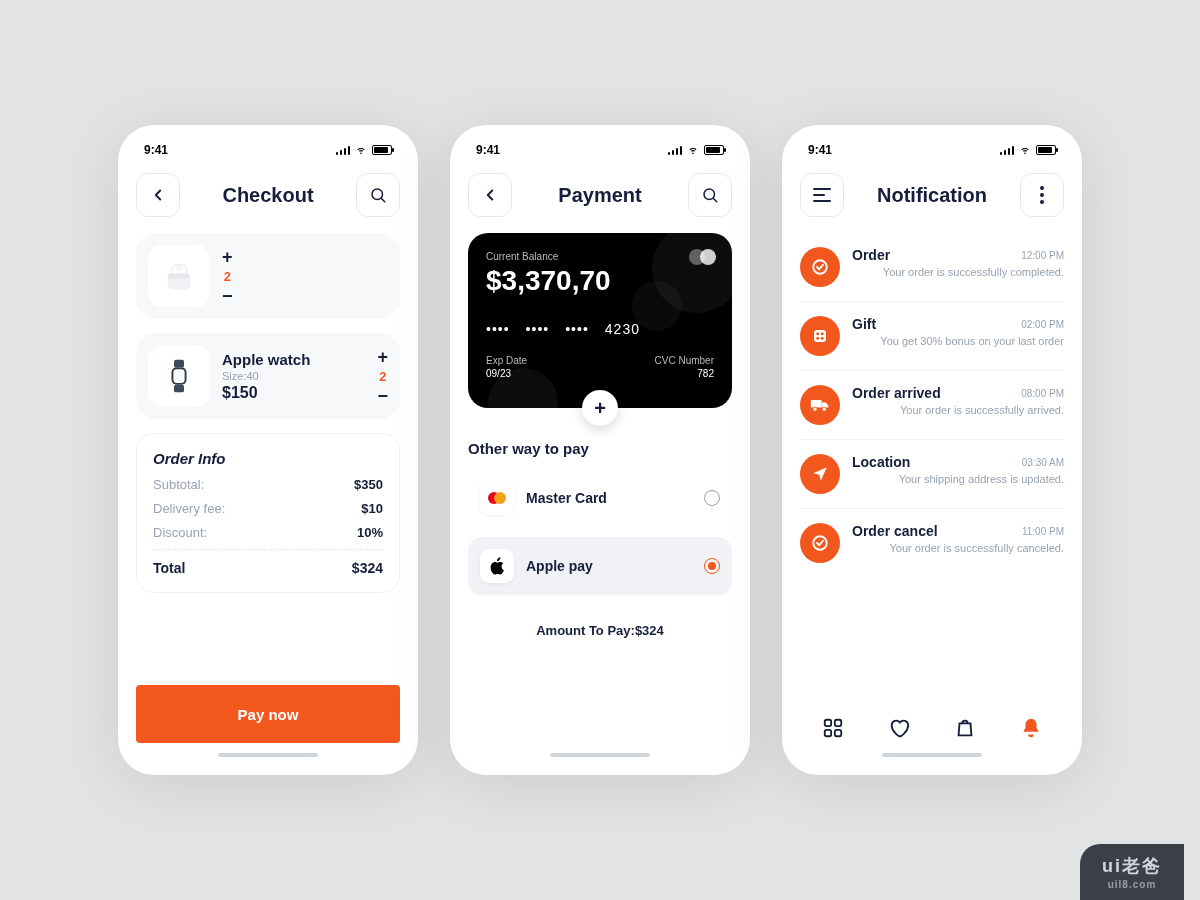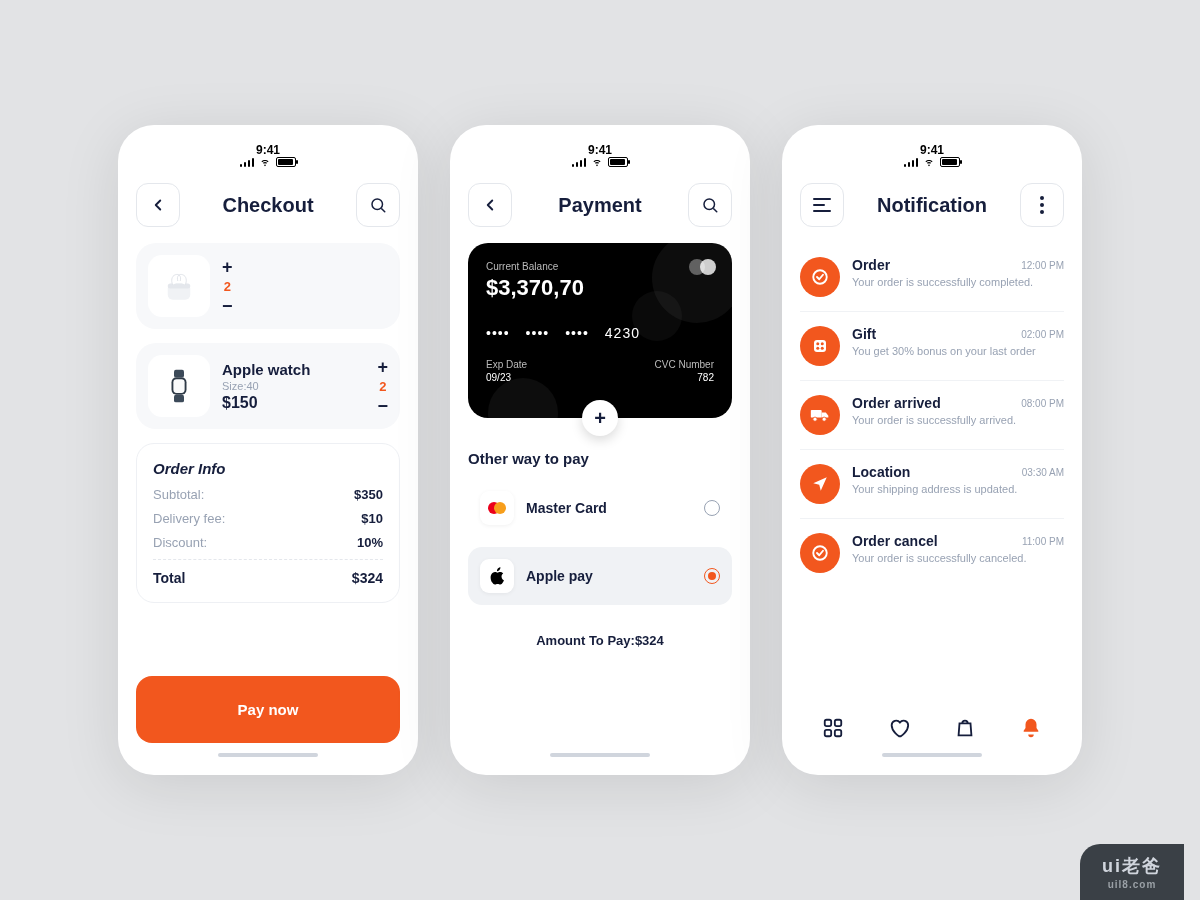--- a/index.html
+++ b/index.html
@@ -26,21 +26,20 @@
     position: relative;
   }
   .status-bar {
     display: flex;
     justify-content: space-between;
     align-items: center;
     font-size: 12px;
     font-weight: 600;
     color: #000;
     padding: 0 8px 8px;
-    flex-direction: column;
   }
   .status-icons { display:flex; align-items:center; gap:4px; }
   .sig { display:inline-flex; align-items:flex-end; gap:1.5px; height:10px;}
   .sig span { width:2.5px; background:#000; border-radius:1px;}
   .sig span:nth-child(1){height:3px}.sig span:nth-child(2){height:5px}.sig span:nth-child(3){height:7px}.sig span:nth-child(4){height:9px}
   .wifi{width:14px;height:10px;}
   .batt{width:20px;height:10px;border:1px solid #000;border-radius:2px;position:relative;}
   .batt::after{content:"";position:absolute;right:-3px;top:2px;width:2px;height:4px;background:#000;border-radius:1px;}
   .batt::before{content:"";position:absolute;left:1px;top:1px;bottom:1px;width:80%;background:#000;border-radius:1px;}
   .header {
@@ -63,29 +62,29 @@
   .qty{display:flex;flex-direction:column;align-items:center;gap:3px;}
   .qty .pm{font-size:18px;font-weight:700;color:#161e3c;cursor:pointer;line-height:1;}
   .qty .num{font-size:13px;font-weight:600;color:#f2571e;}
   .order-card{border:1px solid #eef0f4;border-radius:18px;padding:16px;margin-top:4px;}
   .order-card h3{font-size:15px;font-weight:700;color:#161e3c;margin-bottom:10px;font-style:italic;}
   .row{display:flex;justify-content:space-between;font-size:13px;color:#98a2b3;margin-bottom:9px;}
   .row .v{color:#161e3c;font-weight:600;}
   .dashed{border-top:1px dashed #e4e7ec;margin:6px 0 10px;}
   .row.total{color:#161e3c;font-weight:700;font-size:14px;margin-bottom:0;}
   .row.total .v{font-weight:700;}
-  .cta{background:#f2571e;color:#fff;border:none;border-radius:16px;width:100%;height:67px;font-size:15px;font-weight:700;cursor:pointer;margin-top:auto;}
+  .cta{background:#f2571e;color:#fff;border:none;border-radius:4px;width:100%;height:58px;font-size:15px;font-weight:700;cursor:pointer;margin-top:auto;}
   .home-ind{width:100px;height:4px;background:#d0d5dd;border-radius:4px;margin:10px auto 0;}
   
   .card{background:#000000;border-radius:20px;padding:18px;position:relative;color:#fff;overflow:hidden;height:175px;}
   .card .bub1{position:absolute;width:90px;height:90px;border-radius:50%;background:rgba(255,255,255,0.05);right:-10px;top:-10px;}
   .card .bub2{position:absolute;width:70px;height:70px;border-radius:50%;background:rgba(255,255,255,0.05);left:20px;bottom:-30px;}
   .card .bub3{position:absolute;width:50px;height:50px;border-radius:50%;background:rgba(255,255,255,0.04);right:50px;top:48px;}
   .card-lbl{font-size:10px;color:#bbb;}
-  .card-bal{font-size:22px;font-weight:700;margin-top:3px;}
+  .card-bal{font-size:28px;font-weight:700;margin-top:3px;}
   .cc-logo{position:absolute;right:16px;top:16px;display:flex;}
   .cc-logo span{width:16px;height:16px;border-radius:50%;}
   .cc-logo span:first-child{background:rgba(255,255,255,0.35);margin-right:-5px;}
   .cc-logo span:last-child{background:rgba(255,255,255,0.8);}
   .card-num{font-size:14px;letter-spacing:1px;margin-top:24px;display:flex;gap:16px;font-weight:500;}
   .card-meta{display:flex;justify-content:space-between;margin-top:18px;font-size:10px;}
   .card-meta .m{display:flex;flex-direction:column;gap:2px;}
   .card-meta .m .l{color:#bbb;}
   .card-meta .m.r{align-items:flex-end;}
   .add-fab{position:absolute;left:50%;transform:translateX(-50%);bottom:-18px;width:36px;height:36px;background:#fff;border-radius:50%;display:flex;align-items:center;justify-content:center;font-size:20px;font-weight:600;color:#161e3c;box-shadow:0 4px 12px rgba(0,0,0,0.15);cursor:pointer;}
@@ -93,21 +92,21 @@
   .other-h{font-size:15px;font-weight:700;color:#161e3c;margin-bottom:12px;}
   .pay-opt{display:flex;align-items:center;gap:12px;padding:12px;border-radius:14px;margin-bottom:10px;cursor:pointer;}
   .pay-opt.sel{background:#f0f2f5;}
   .pay-logo{width:34px;height:34px;background:#fff;border-radius:9px;display:flex;align-items:center;justify-content:center;box-shadow:0 1px 4px rgba(0,0,0,0.06);}
   .pay-name{flex:1;font-size:14px;font-weight:600;color:#161e3c;}
   .radio{width:16px;height:16px;border:1.5px solid #98a2b3;border-radius:50%;display:flex;align-items:center;justify-content:center;}
   .radio.on{border-color:#f2571e;}
   .radio.on::after{content:"";width:8px;height:8px;background:#f2571e;border-radius:50%;}
   .amt{text-align:center;font-size:13px;font-weight:600;color:#161e3c;margin:28px 0 12px;}
   
-  .notif{display:flex;align-items:flex-start;gap:12px;padding:14px 0;border-bottom:1px solid #f0f2f5;}
+  .notif{display:flex;align-items:flex-start;gap:12px;padding:14px 0;border-bottom:1px solid #f0f2f5;text-align:right;}
   .notif:last-of-type{border-bottom:none;}
   .notif-ic{width:40px;height:40px;background:#f2571e;border-radius:50%;display:flex;align-items:center;justify-content:center;flex-shrink:0;}
   .notif-body{flex:1;}
   .notif-row{display:flex;justify-content:space-between;align-items:center;}
   .notif-title{font-size:14px;font-weight:700;color:#161e3c;}
   .notif-time{font-size:10px;color:#98a2b3;}
   .notif-desc{font-size:11px;color:#98a2b3;margin-top:3px;}
   .tabbar{display:flex;justify-content:space-around;align-items:center;margin-top:auto;padding:10px 0 4px;}
   .tab-ic{width:22px;height:22px;cursor:pointer;}
   .watermark{position:absolute;right:16px;bottom:0;background:#3a4046;color:#d0d5dd;font-size:18px;font-weight:600;padding:10px 22px;border-radius:20px 0 0 0;letter-spacing:2px;display:flex;flex-direction:column;align-items:center;gap:1px;}

